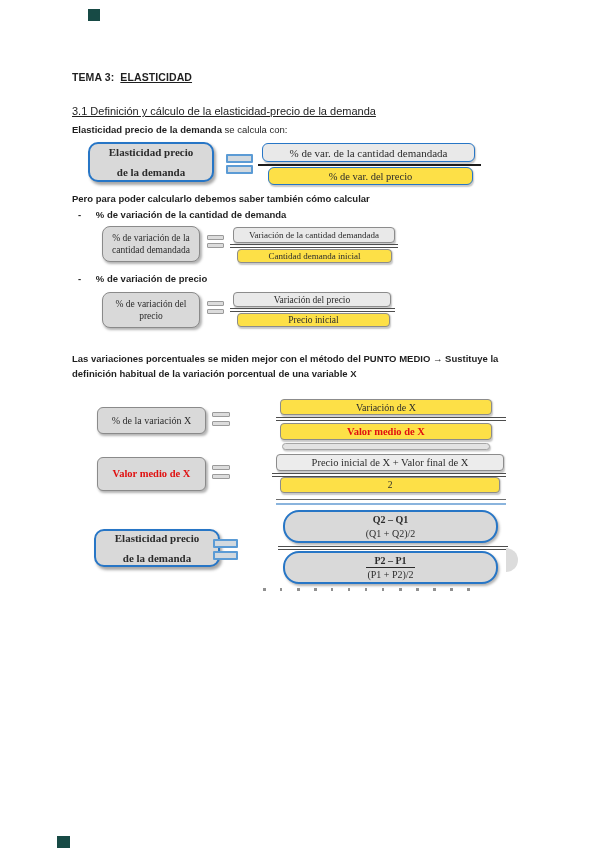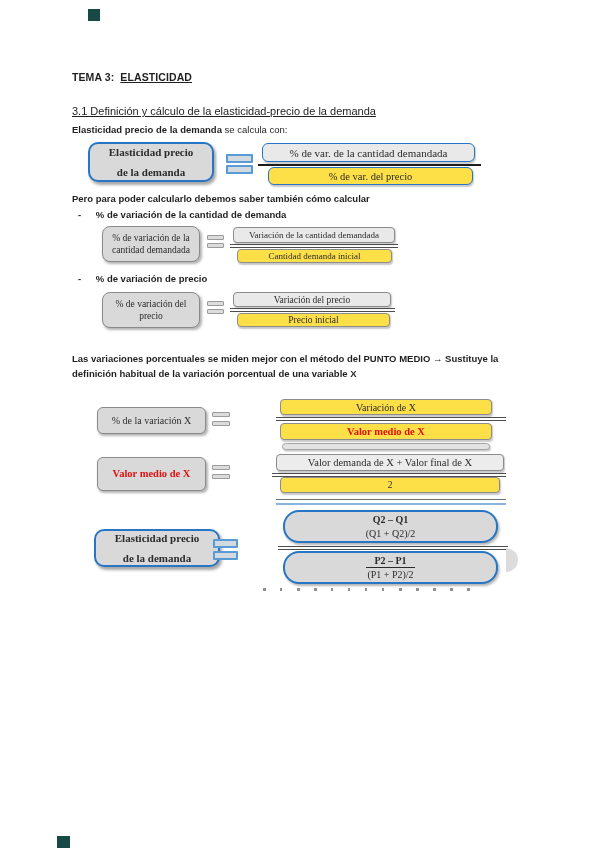--- a/index.html
+++ b/index.html
@@ -135,21 +135,21 @@
     <div class="abs pill serif" style="left:280px; top:399px; width:212px; height:16px; font-size:10px;">Variación de X</div>
     <div class="abs line-double" style="left:276px; top:417px; width:230px; height:4px;"></div>
     <div class="abs pill serif b red" style="left:280px; top:423px; width:212px; height:17px; font-size:10.5px;">Valor medio de X</div>
     <div class="abs pill" style="left:282px; top:443px; width:208px; height:7px; background:#e3e3e3; border-color:#a5a5a5;"></div>
   </div>
 
   <div>
     <div class="abs concept gray-box serif b red" style="left:97px; top:457px; width:109px; height:34px; font-size:10.5px; border-radius:6px;">Valor medio de X</div>
     <div class="abs eq-bar-gray" style="left:212px; top:465px; width:18px; height:5px;"></div>
     <div class="abs eq-bar-gray" style="left:212px; top:474px; width:18px; height:5px;"></div>
-    <div class="abs pill serif" style="left:276px; top:454px; width:228px; height:17px; font-size:10.5px; background:#ececec;">Valor demanda de X + Valor final de X</div>
+    <div class="abs pill serif" style="left:276px; top:454px; width:228px; height:17px; font-size:10.5px; background:#ececec;">Precio inicial de X + Valor final de X</div>
     <div class="abs line-double" style="left:272px; top:473px; width:234px; height:4px;"></div>
     <div class="abs pill serif" style="left:280px; top:477px; width:220px; height:16px; font-size:9.5px;">2</div>
     <div class="abs line-bluegray" style="left:276px; top:499px; width:230px; height:6px;"></div>
   </div>
 
   <div>
     <div class="abs concept blue-box serif b" style="left:94px; top:529px; width:126px; height:38px; font-size:11px;">
       <span>Elasticidad precio</span>
       <span>de la demanda</span>
     </div>

